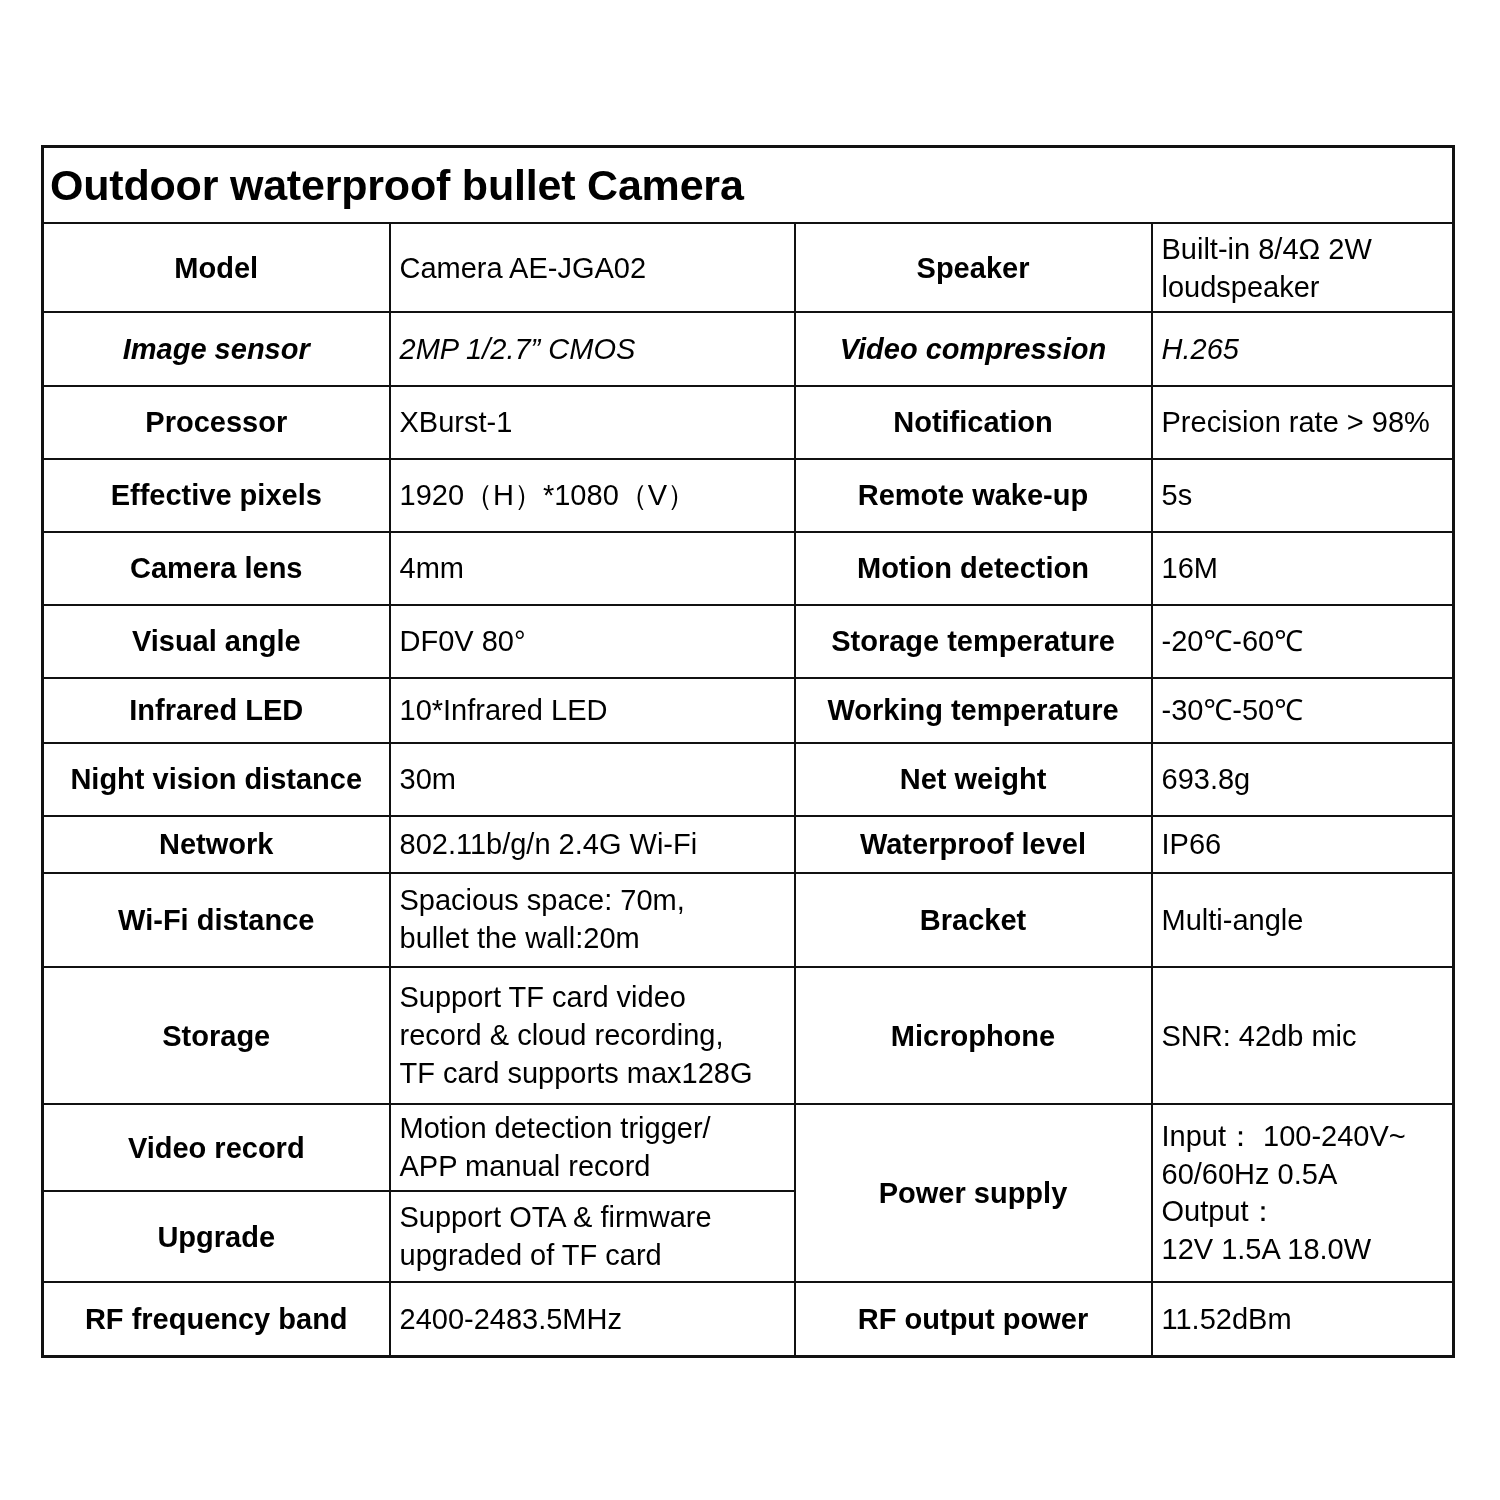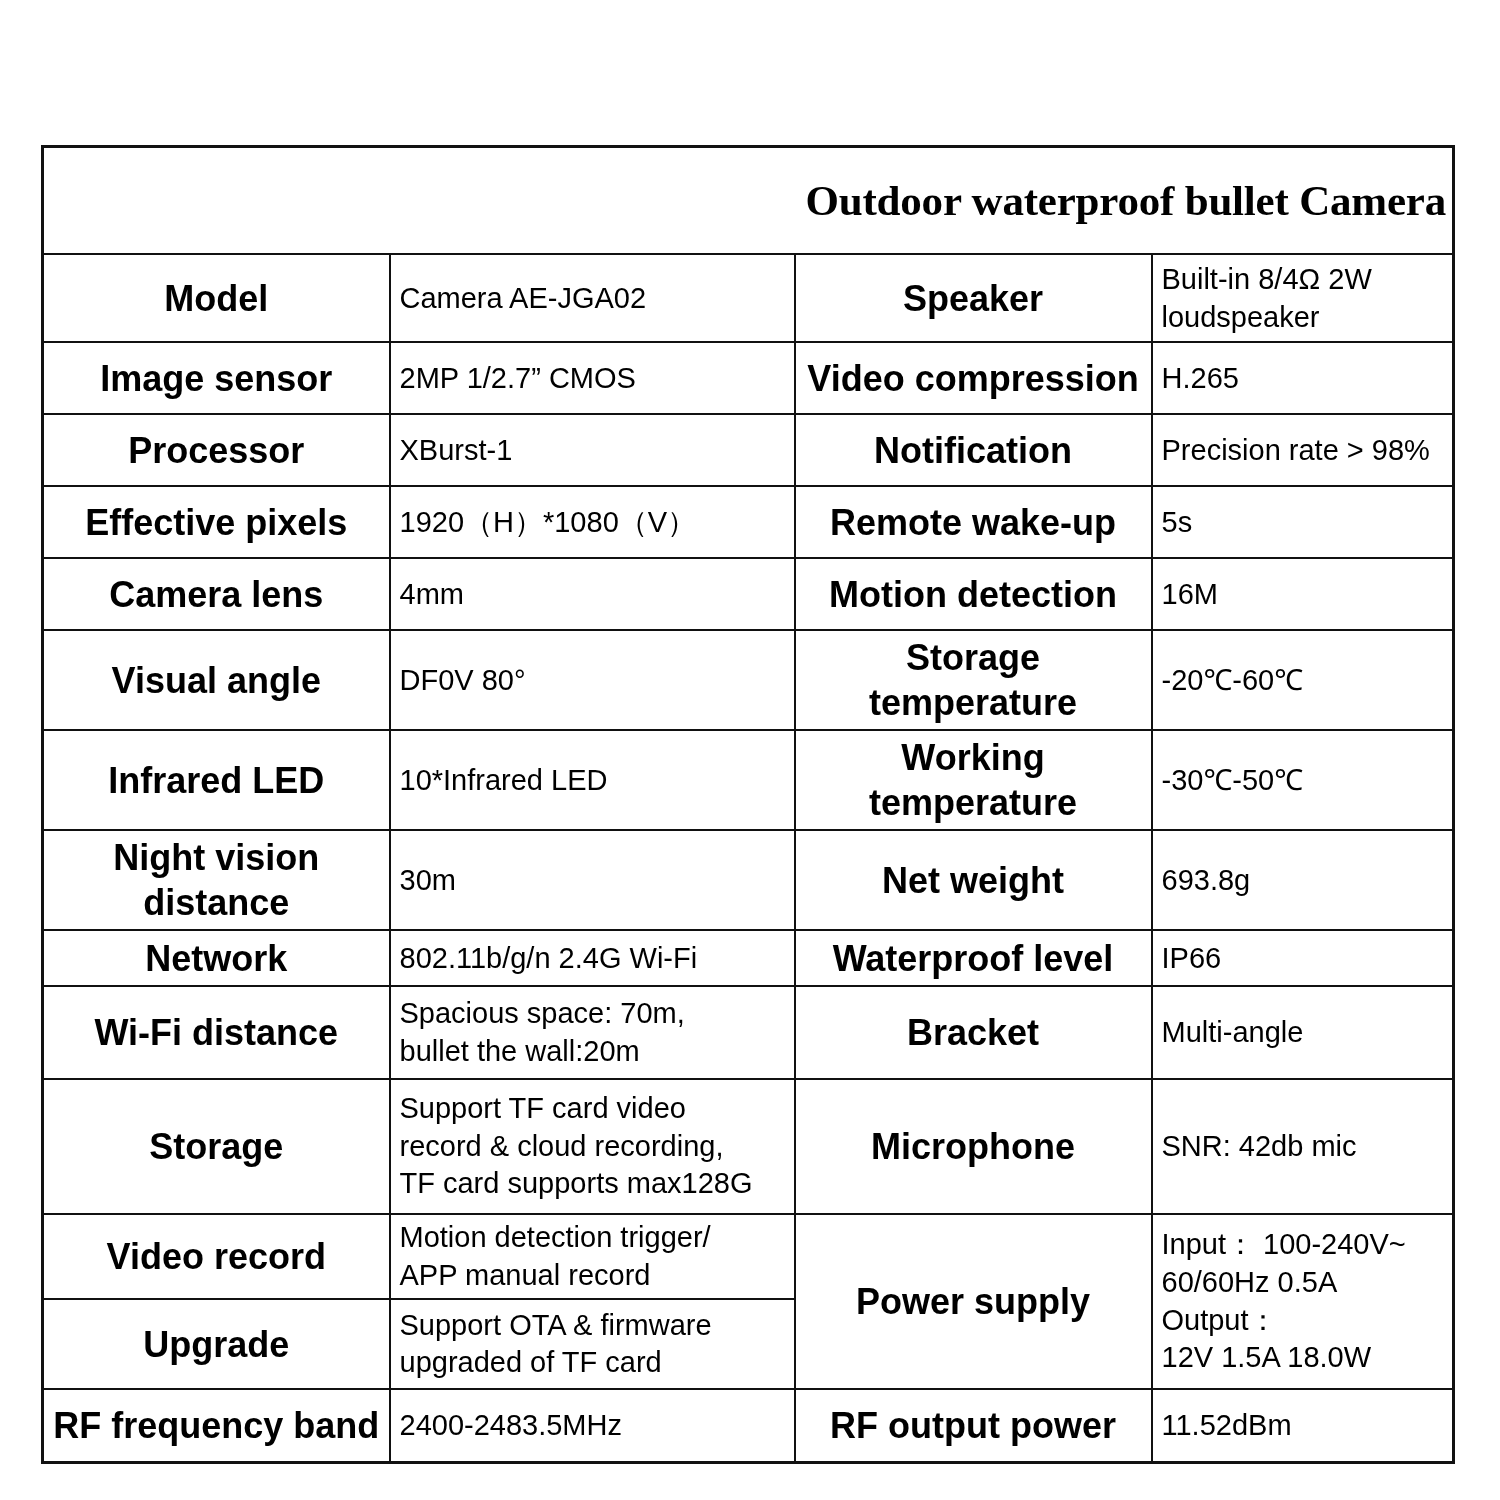--- a/index.html
+++ b/index.html
@@ -35,34 +35,33 @@
 
   table.spec-table td {
     border: 2px solid #111111;
     padding: 0;
     vertical-align: middle;
     background: #ffffff;
   }
 
   
   .title-cell {
-    text-align: right;
+    text-align: left;
     font-size: 43px;
     font-weight: bold;
     letter-spacing: -0.2px;
     height: 73px;
-    padding: 16px 6px !important;
+    padding: 0 6px !important;
     line-height: 1.05;
-    font-family: Liberation Serif, serif;
   }
 
   
   .label-cell {
     text-align: center;
-    font-size: 36px;
+    font-size: 29px;
     font-weight: bold;
     padding: 4px 8px !important;
     line-height: 1.25;
   }
 
   
   .value-cell {
     text-align: left;
     font-size: 29px;
     font-weight: normal;
@@ -108,21 +107,21 @@
         <td class="value-cell">
           <span class="line">Camera AE-JGA02</span>
         </td>
         <td class="label-cell">Speaker</td>
         <td class="value-cell">
           <span class="line">Built-in 8/4Ω 2W</span>
           <span class="line">loudspeaker</span>
         </td>
       </tr>
 
-      <tr style="height:72px;">
+      <tr style="height:72px;font-style:italic;">
         <td class="label-cell">Image sensor</td>
         <td class="value-cell">
           <span class="line">2MP 1/2.7” CMOS</span>
         </td>
         <td class="label-cell">Video compression</td>
         <td class="value-cell">
           <span class="line">H.265</span>
         </td>
       </tr>
 

